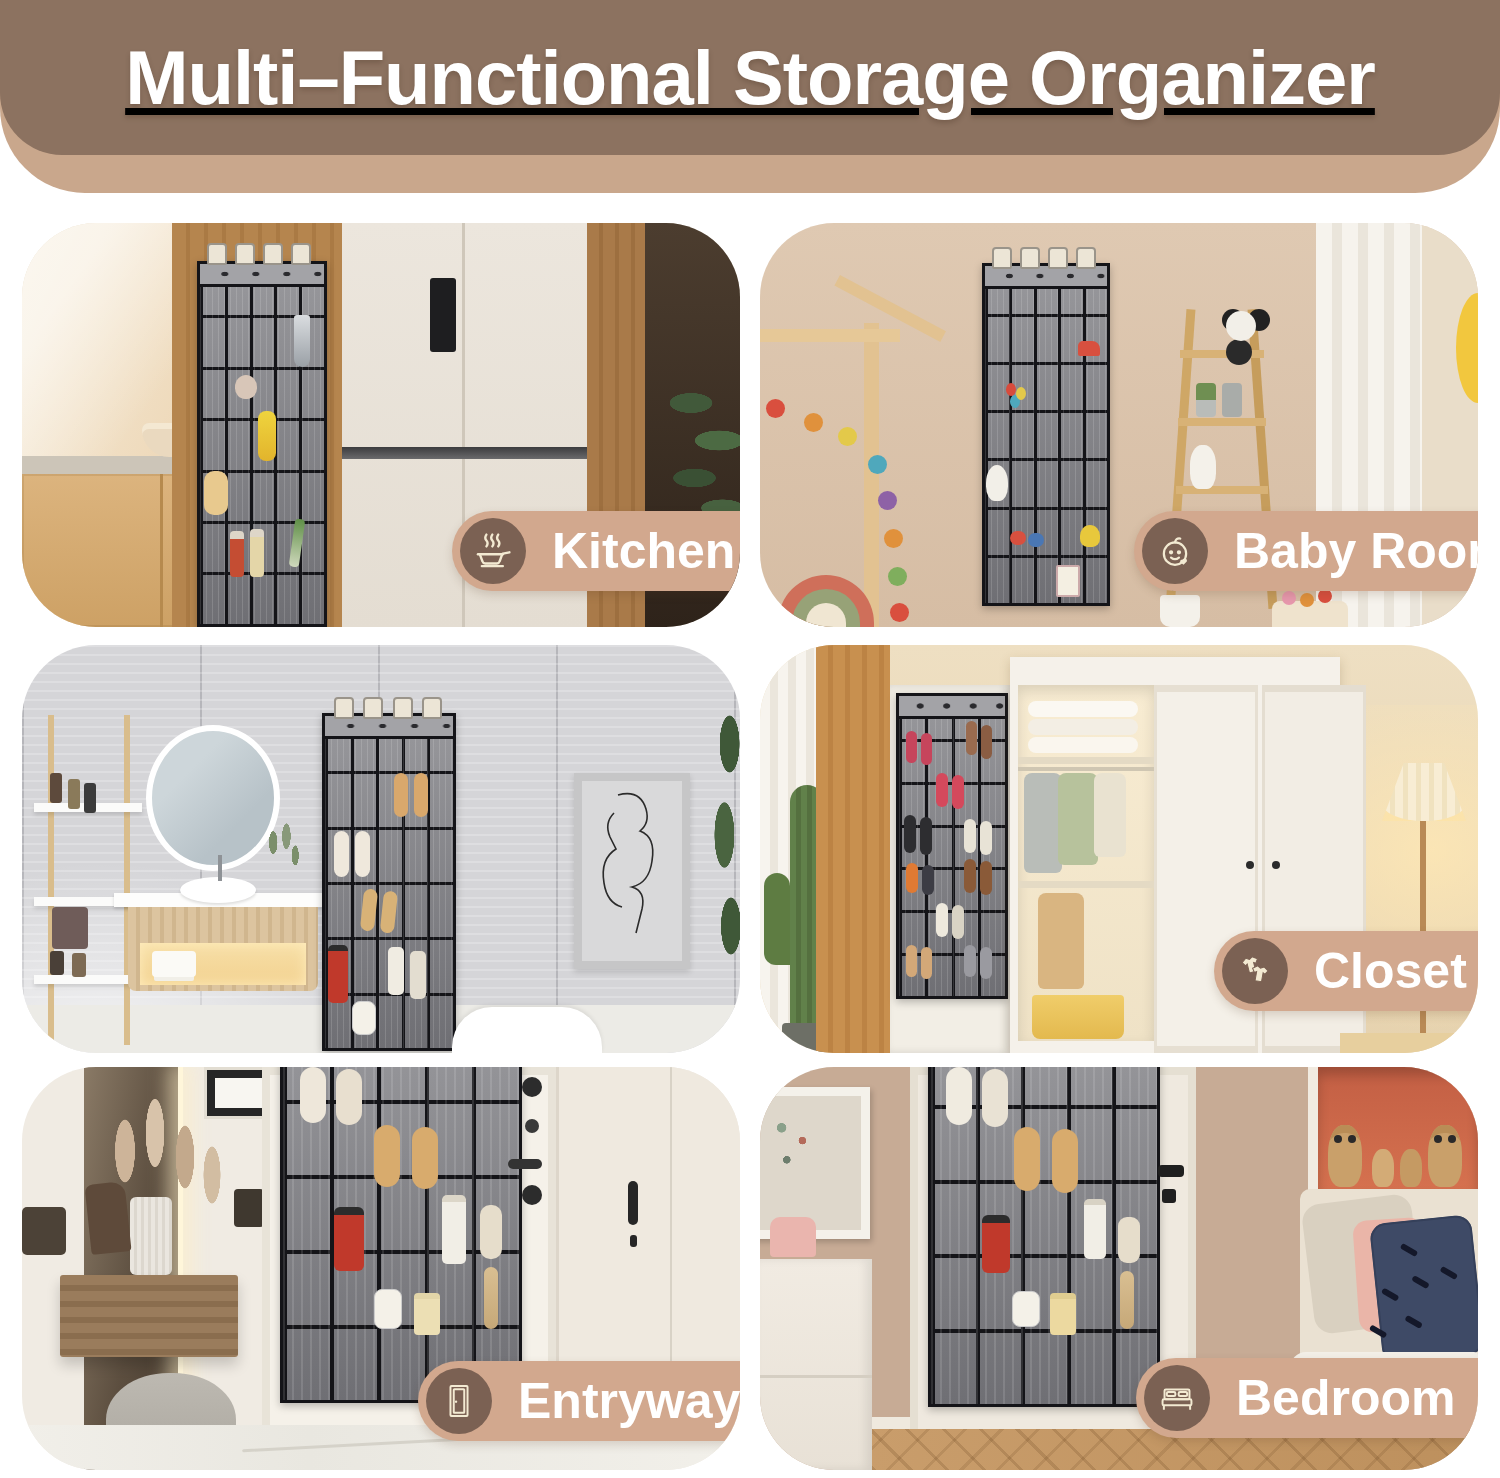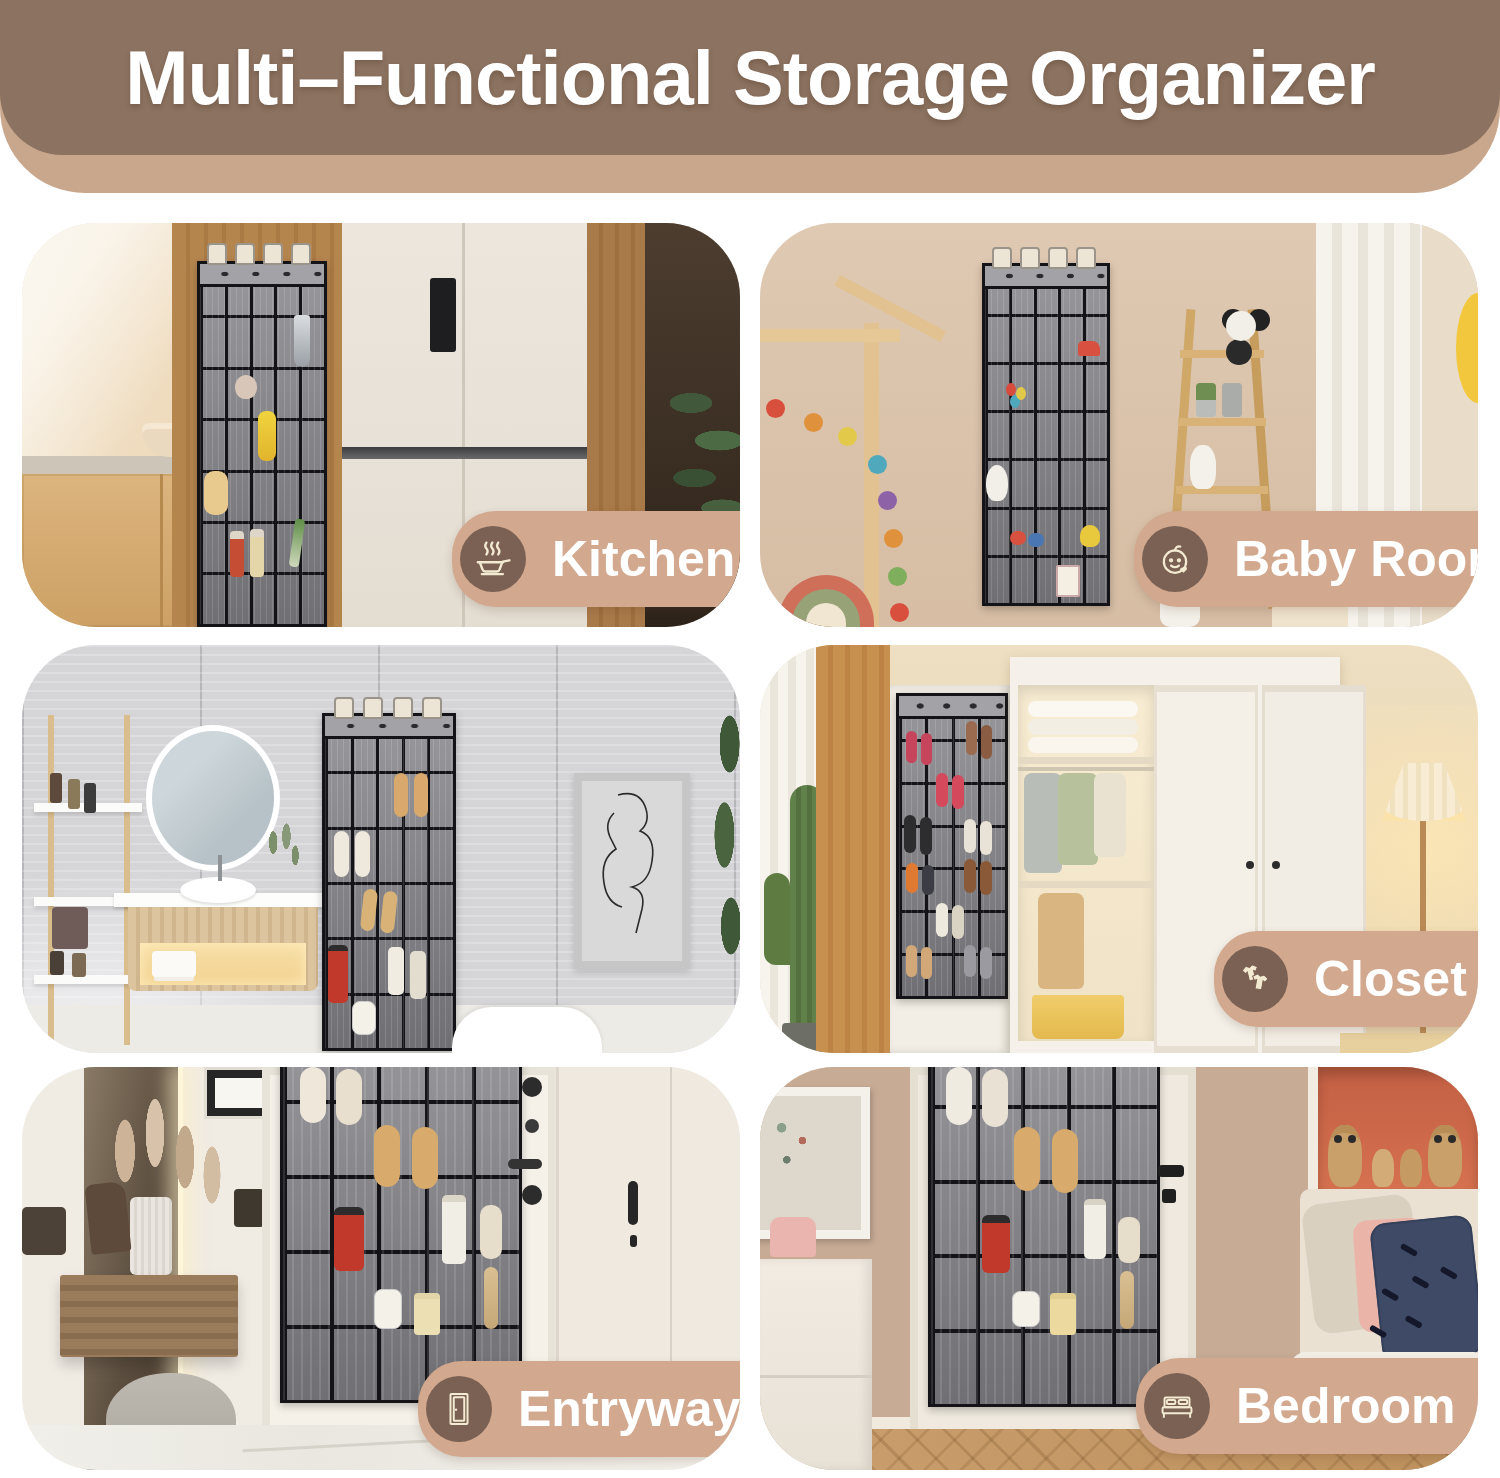--- a/index.html
+++ b/index.html
@@ -3,33 +3,33 @@
 <meta charset="utf-8">
 <style>
   html,body{margin:0;padding:0;background:#fff;}
   .page{position:relative;width:1500px;height:1478px;background:#fff;overflow:hidden;
         font-family:"Liberation Sans","DejaVu Sans",sans-serif;}
   .d{position:absolute;}
   
   .banner-back{position:absolute;left:0;top:0;width:1500px;height:193px;background:#c9a78c;
                border-radius:0 0 85px 85px;}
   .banner-front{position:absolute;left:0;top:0;width:1500px;height:155px;background:#8c7260;
-                border-radius:0 0 62px 62px;display:flex;align-items:center;justify-content:center;}
+                border-radius:0 0 62px 62px;display:flex;align-items:center;justify-content:center;text-decoration:underline;}
   .banner-front h1{margin:0;color:#fff;font-size:76px;font-weight:800;letter-spacing:-1px;
                    text-shadow:0 3px 5px rgba(60,40,25,.25);}
   
   .panel{position:absolute;width:718px;border-radius:74px;overflow:hidden;background:#e8e0d2;}
   #p-kitchen {left:22px; top:223px; height:404px;}
   #p-baby    {left:760px;top:223px; height:404px;}
   #p-bathroom{left:22px; top:645px; height:408px;}
   #p-closet  {left:760px;top:645px; height:408px;}
   #p-entry   {left:22px; top:1067px;height:403px;}
   #p-bedroom {left:760px;top:1067px;height:403px;}
   
-  .pill{position:absolute;height:96px;right:-50px;border-radius:44px;background:#d2a88e;
+  .pill{position:absolute;height:80px;right:-50px;border-radius:44px;background:#d2a88e;
         display:flex;align-items:center;z-index:9;box-shadow:0 4px 10px rgba(90,60,40,.18);}
   .pcircle{width:66px;height:66px;border-radius:50%;background:#7b6153;margin-left:8px;flex:none;
            display:flex;align-items:center;justify-content:center;}
   .plabel{color:#fff;font-weight:bold;font-size:50px;margin-left:26px;padding-right:78px;white-space:nowrap;}
   .pcircle svg{width:42px;height:42px;}
   
   .org{position:absolute;border:3px solid #141418;box-shadow:0 3px 8px rgba(0,0,0,.25);}
   .org::before{content:"";position:absolute;left:0;right:0;top:0;height:20px;background-color:#a3a3a7;
                background-image:radial-gradient(#2a2a2e 3px, transparent 4px);
                background-size:25% 100%;background-position:10% 50%;border-bottom:3px solid #141418;}

